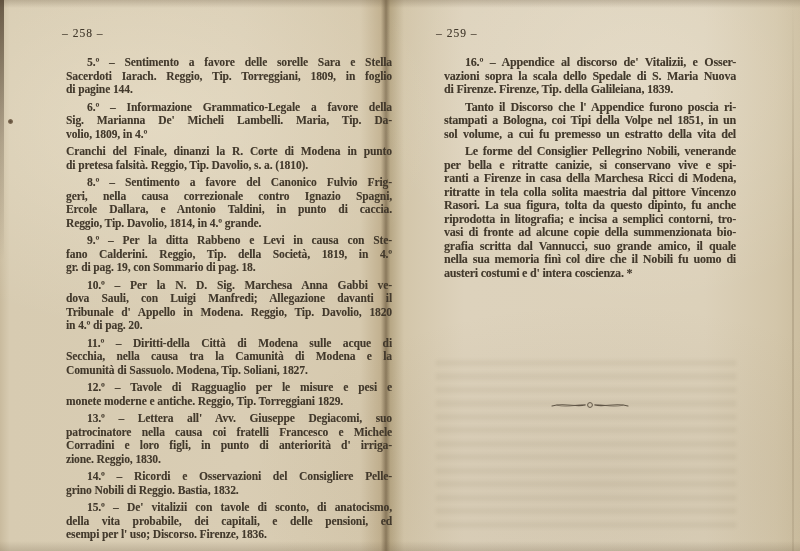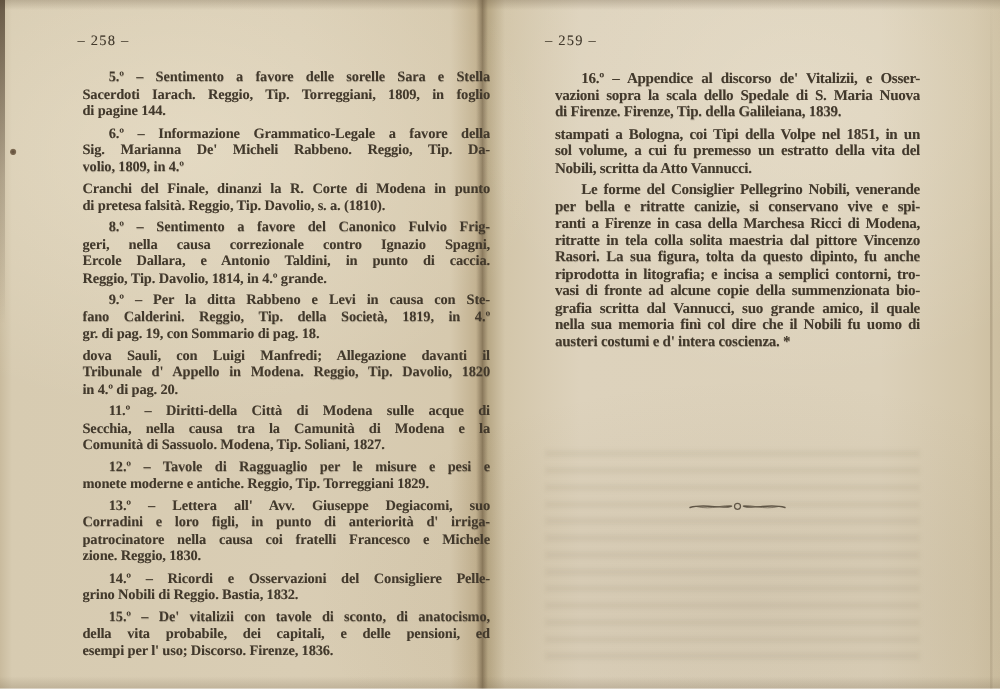--- a/index.html
+++ b/index.html
@@ -107,56 +107,57 @@
   <div class="page page-left">
     <div class="pagenum">– 258 –</div>
     <div class="textcol">
         <div class="para">
           <div class="line first">5.º – Sentimento a favore delle sorelle Sara e Stella</div>
           <div class="line">Sacerdoti Iarach. Reggio, Tip. Torreggiani, 1809, in foglio</div>
           <div class="line last">di pagine 144.</div>
         </div>
         <div class="para">
           <div class="line first">6.º – Informazione Grammatico-Legale a favore della</div>
-          <div class="line">Sig. Marianna De' Micheli Rabbeno. Reggio, Tip. Da-</div>
+          <div class="line">Sig. Marianna De' Micheli Lambelli. Maria, Tip. Da-</div>
           <div class="line last">volio, 1809, in 4.º</div>
         </div>
         <div class="para">
           <div class="line">Cranchi del Finale, dinanzi la R. Corte di Modena in punto</div>
           <div class="line last">di pretesa falsità. Reggio, Tip. Davolio, s. a. (1810).</div>
         </div>
         <div class="para">
           <div class="line first">8.º – Sentimento a favore del Canonico Fulvio Frig-</div>
           <div class="line">geri, nella causa correzionale contro Ignazio Spagni,</div>
           <div class="line">Ercole Dallara, e Antonio Taldini, in punto di caccia.</div>
           <div class="line last">Reggio, Tip. Davolio, 1814, in 4.º grande.</div>
         </div>
         <div class="para">
           <div class="line first">9.º – Per la ditta Rabbeno e Levi in causa con Ste-</div>
           <div class="line">fano Calderini. Reggio, Tip. della Società, 1819, in 4.º</div>
           <div class="line last">gr. di pag. 19, con Sommario di pag. 18.</div>
         </div>
         <div class="para">
+          <div class="line first">10.º – Per la N. D. Sig. Marchesa Anna Gabbi ve-</div>
           <div class="line">dova Sauli, con Luigi Manfredi; Allegazione davanti il</div>
           <div class="line">Tribunale d' Appello in Modena. Reggio, Tip. Davolio, 1820</div>
           <div class="line last">in 4.º di pag. 20.</div>
         </div>
         <div class="para">
           <div class="line first">11.º – Diritti-della Città di Modena sulle acque di</div>
           <div class="line">Secchia, nella causa tra la Camunità di Modena e la</div>
           <div class="line last">Comunità di Sassuolo. Modena, Tip. Soliani, 1827.</div>
         </div>
         <div class="para">
           <div class="line first">12.º – Tavole di Ragguaglio per le misure e pesi e</div>
           <div class="line last">monete moderne e antiche. Reggio, Tip. Torreggiani 1829.</div>
         </div>
         <div class="para">
           <div class="line first">13.º – Lettera all' Avv. Giuseppe Degiacomi, suo</div>
+          <div class="line">patrocinatore nella causa coi fratelli Francesco e Michele</div>
           <div class="line">Corradini e loro figli, in punto di anteriorità d' irriga-</div>
-          <div class="line">patrocinatore nella causa coi fratelli Francesco e Michele</div>
           <div class="line last">zione. Reggio, 1830.</div>
         </div>
         <div class="para">
           <div class="line first">14.º – Ricordi e Osservazioni del Consigliere Pelle-</div>
           <div class="line last">grino Nobili di Reggio. Bastia, 1832.</div>
         </div>
         <div class="para">
           <div class="line first">15.º – De' vitalizii con tavole di sconto, di anatocismo,</div>
           <div class="line">della vita probabile, dei capitali, e delle pensioni, ed</div>
           <div class="line last">esempi per l' uso; Discorso. Firenze, 1836.</div>
@@ -166,23 +167,23 @@
 
   <div class="page page-right">
     <div class="pagenum">– 259 –</div>
     <div class="textcol">
         <div class="para">
           <div class="line first">16.º – Appendice al discorso de' Vitalizii, e Osser-</div>
           <div class="line">vazioni sopra la scala dello Spedale di S. Maria Nuova</div>
           <div class="line last">di Firenze. Firenze, Tip. della Galileiana, 1839.</div>
         </div>
         <div class="para">
+          <div class="line first">Tanto il Discorso che l' Appendice furono poscia ri-</div>
           <div class="line">stampati a Bologna, coi Tipi della Volpe nel 1851, in un</div>
           <div class="line">sol volume, a cui fu premesso un estratto della vita del</div>
-          <div class="line last">Nobili, scritta da Atto Vannucci.</div>
         </div>
         <div class="para">
           <div class="line first">Le forme del Consiglier Pellegrino Nobili, venerande</div>
           <div class="line">per bella e ritratte canizie, si conservano vive e spi-</div>
           <div class="line">ranti a Firenze in casa della Marchesa Ricci di Modena,</div>
           <div class="line">ritratte in tela colla solita maestria dal pittore Vincenzo</div>
           <div class="line">Rasori. La sua figura, tolta da questo dipinto, fu anche</div>
           <div class="line">riprodotta in litografia; e incisa a semplici contorni, tro-</div>
           <div class="line">vasi di fronte ad alcune copie della summenzionata bio-</div>
           <div class="line">grafia scritta dal Vannucci, suo grande amico, il quale</div>

